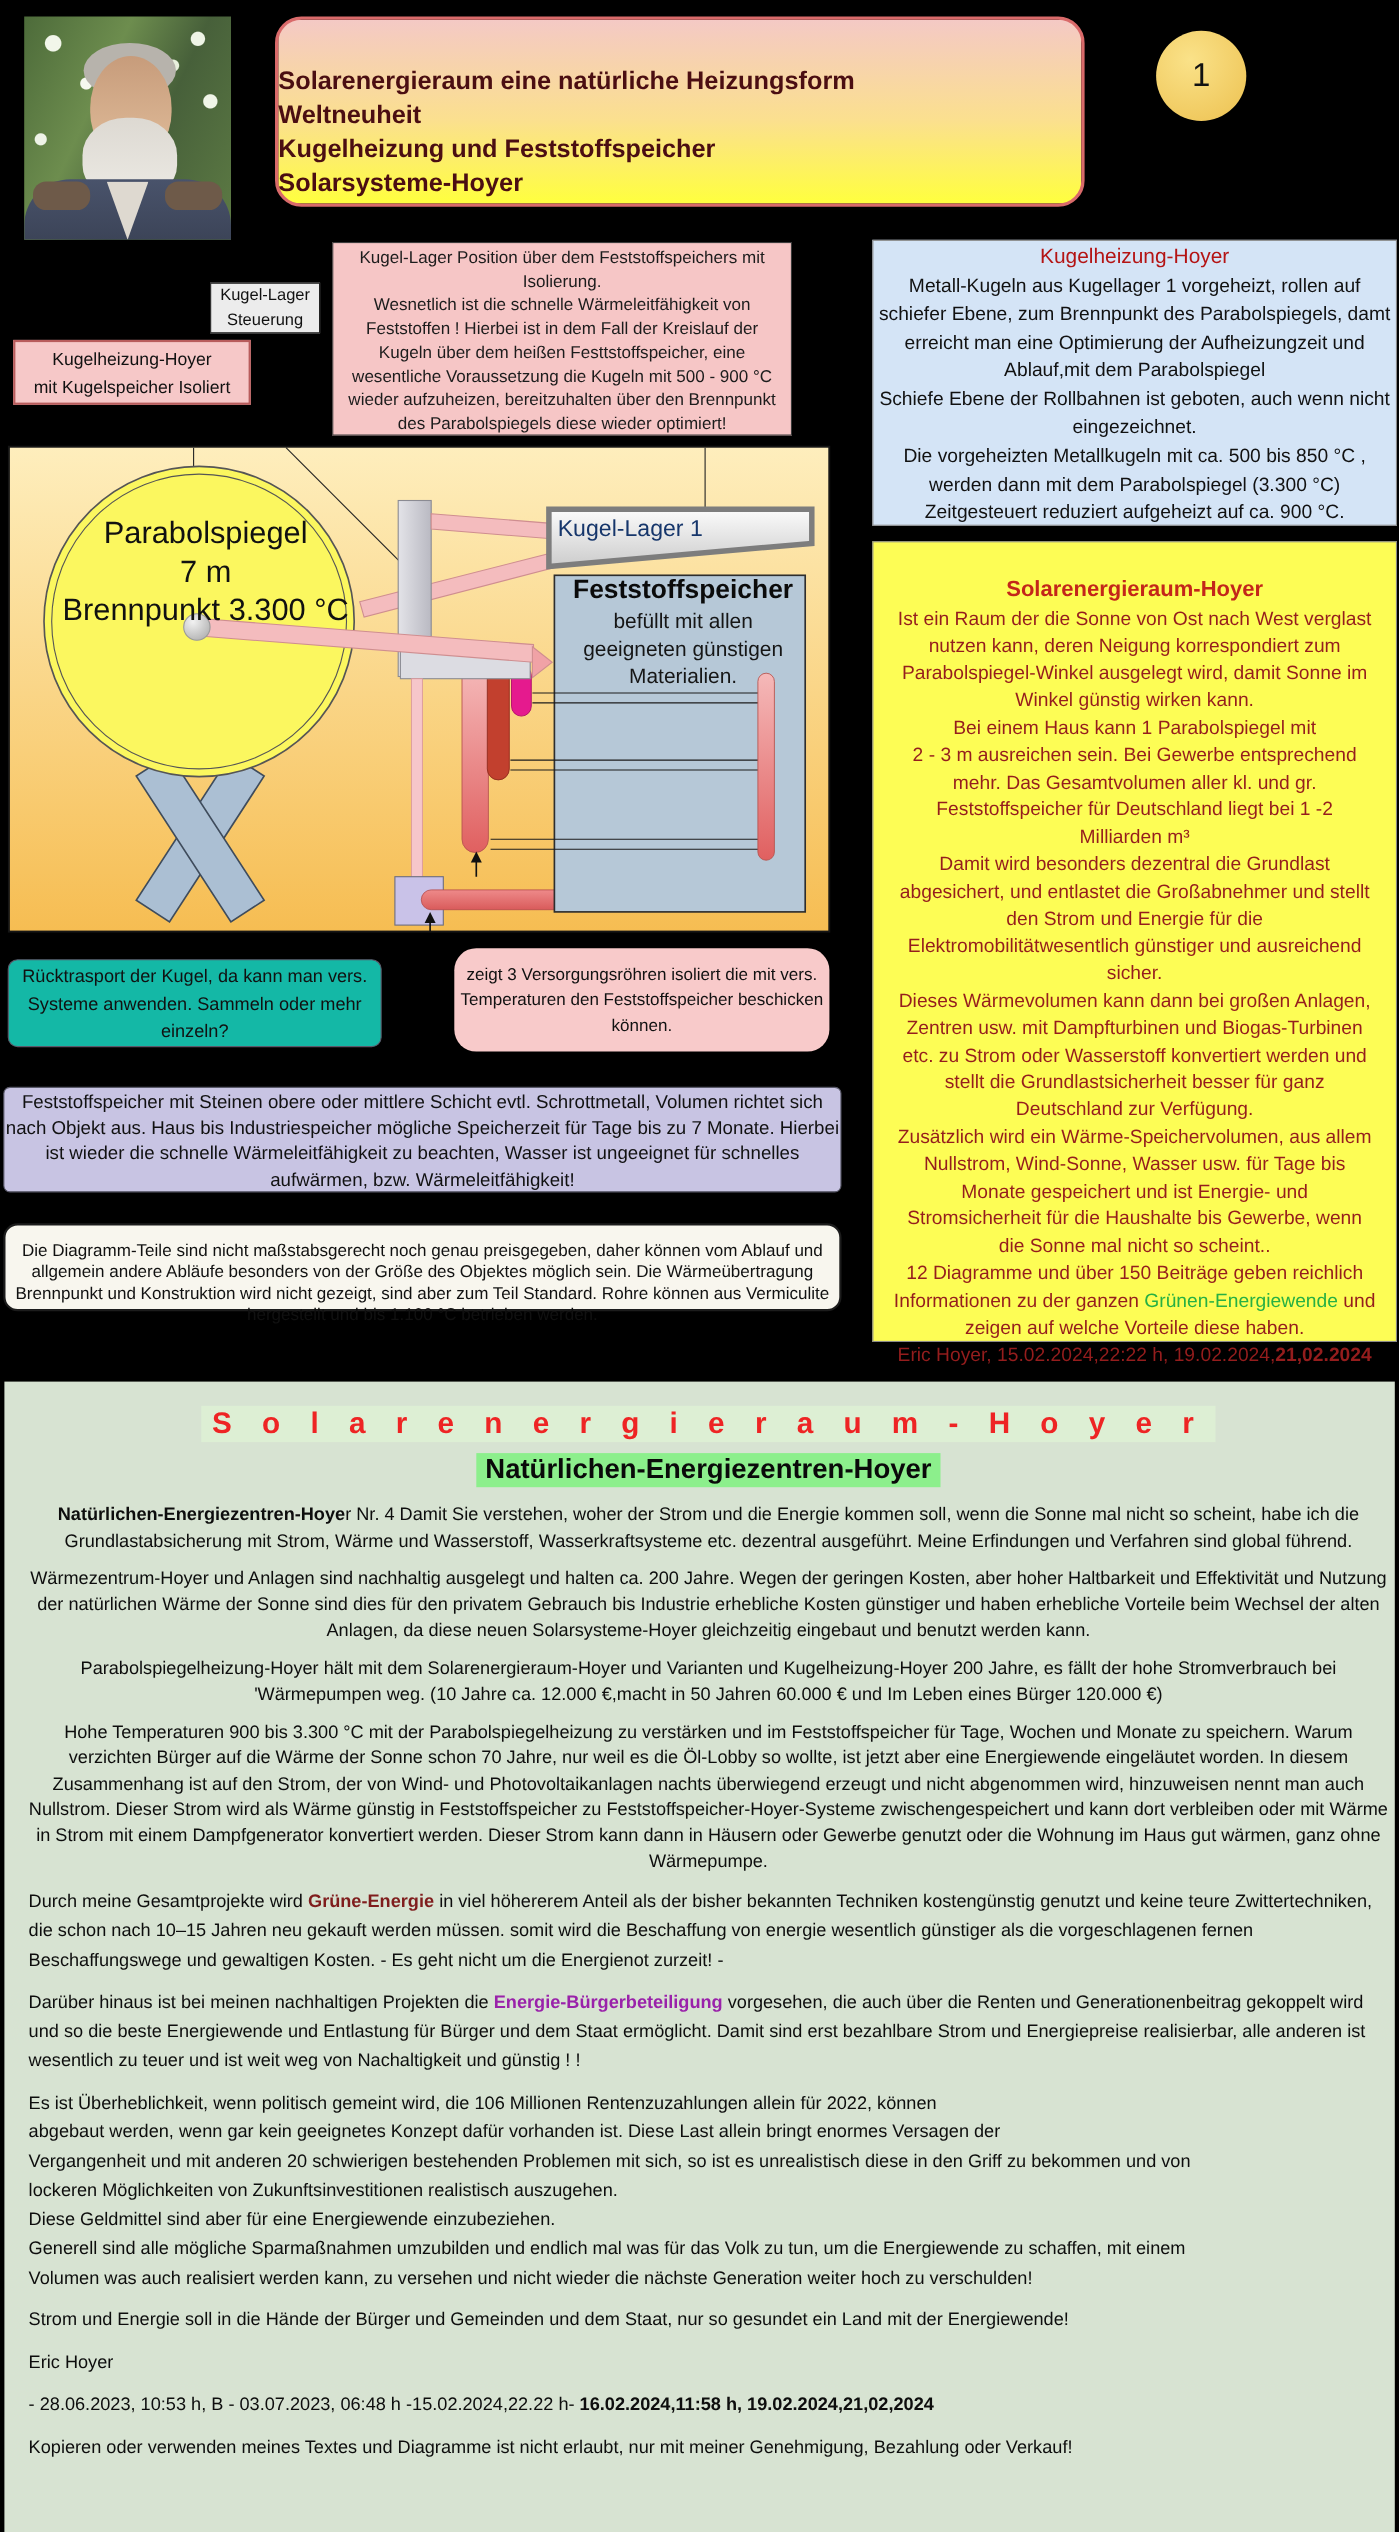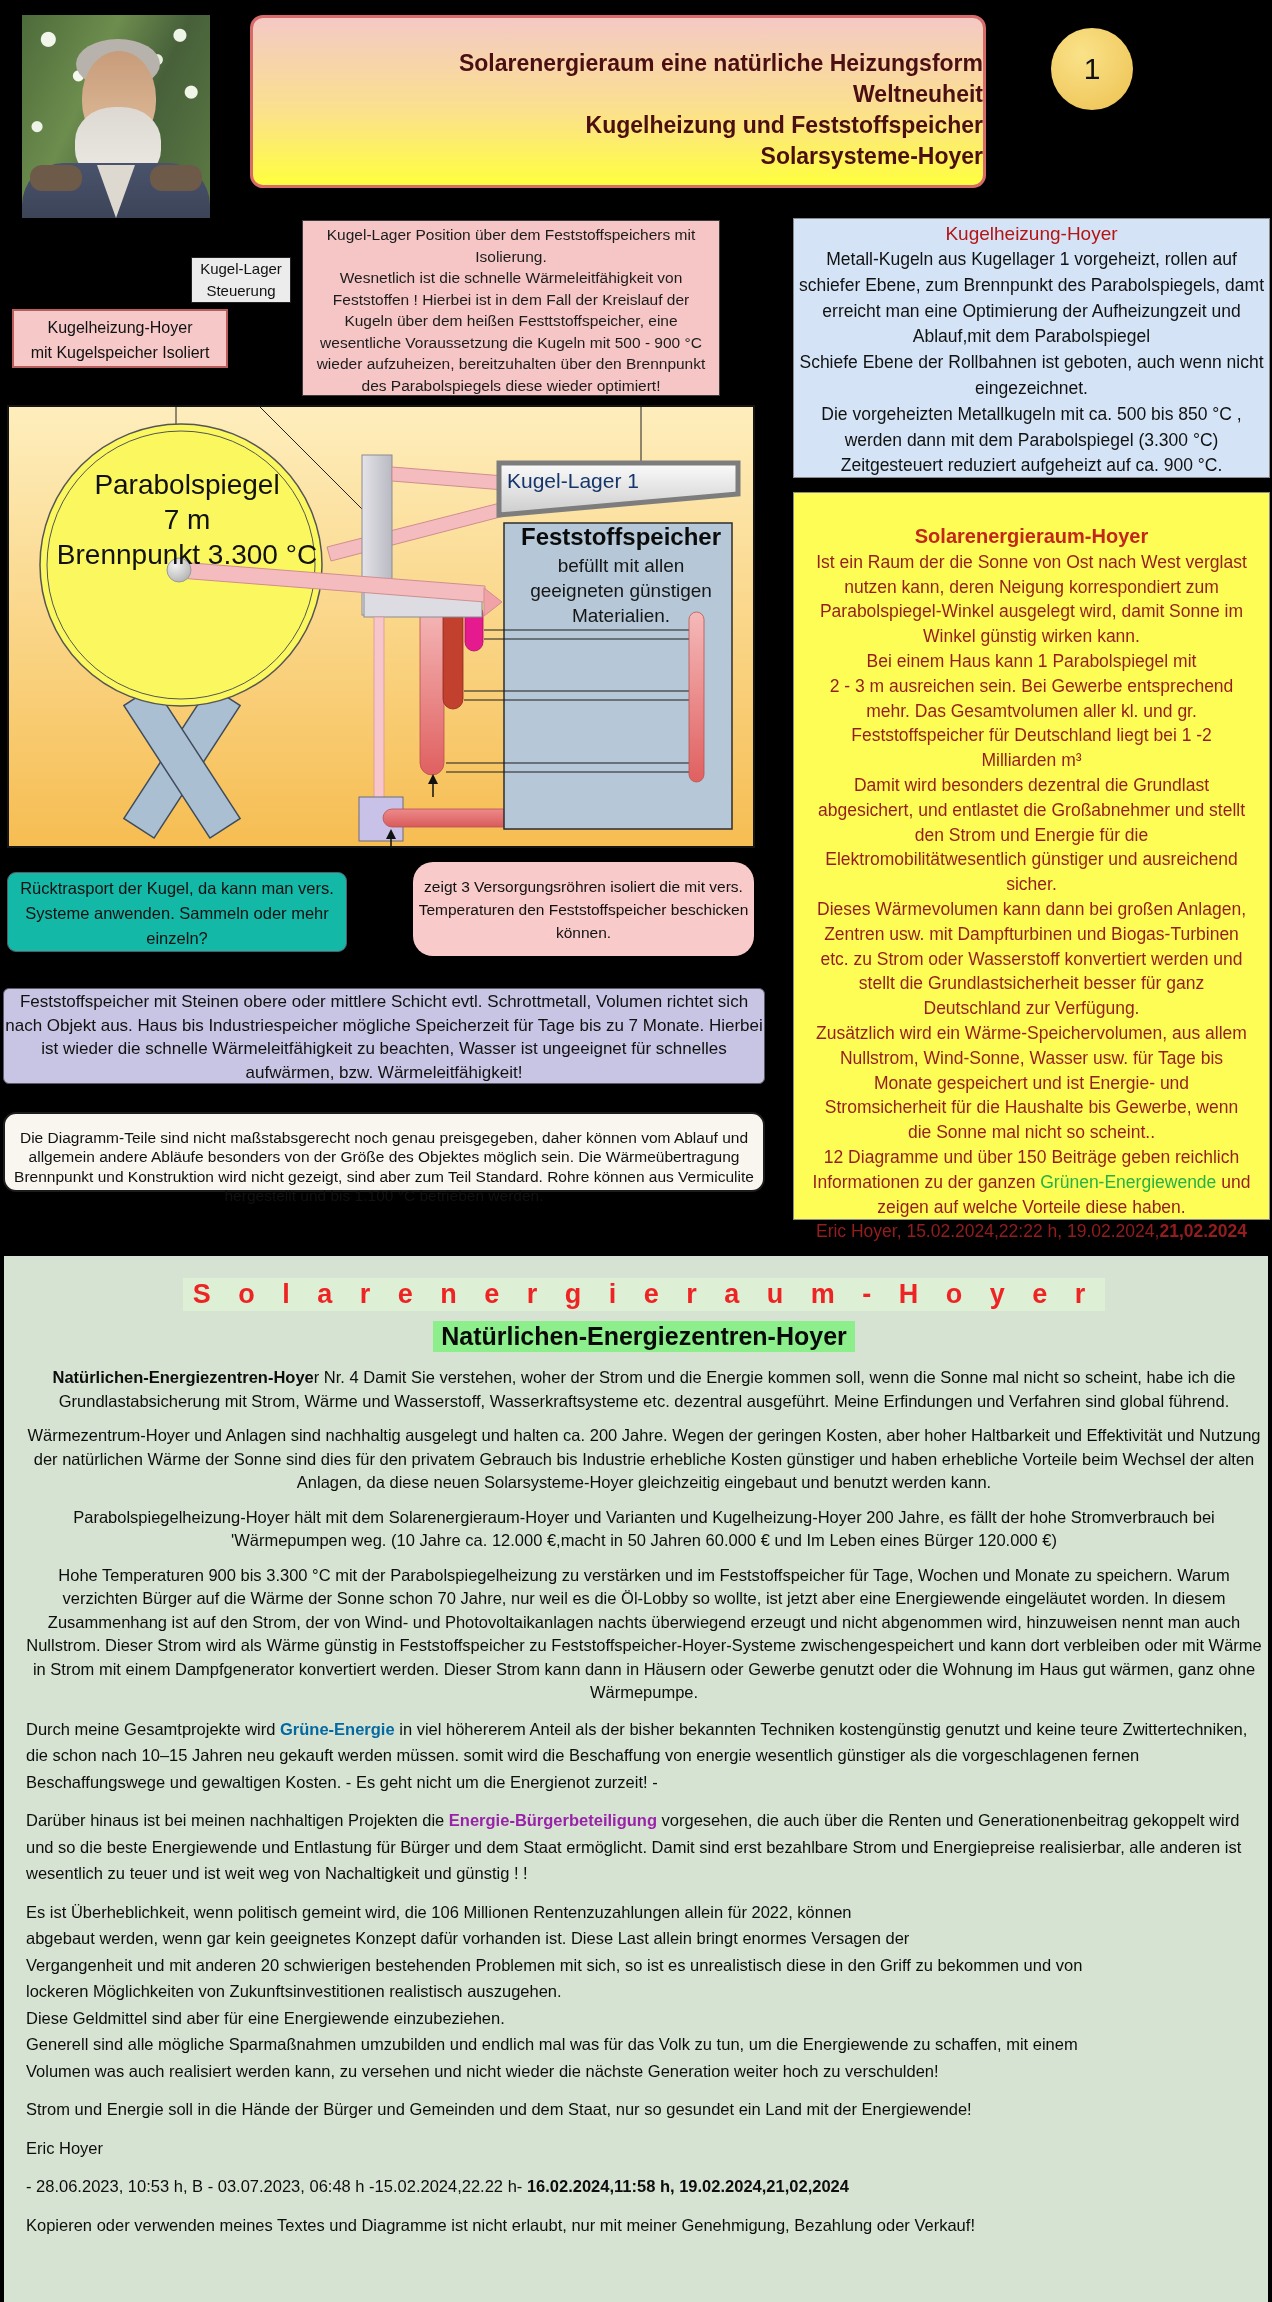--- a/index.html
+++ b/index.html
@@ -24,23 +24,23 @@
   .ph-beard{left:53px;top:92px;width:86px;height:74px;border-radius:46% 46% 42% 42%;
     background:linear-gradient(180deg,#ddd9d2,#eceae4);}
   .ph-jacket{left:0;top:148px;width:188px;height:55px;border-radius:42px 42px 0 0;
     background:linear-gradient(180deg,#49536b,#3c4458);}
   .ph-shoulder-l{left:8px;top:150px;width:52px;height:26px;background:#6e5a49;border-radius:12px;}
   .ph-shoulder-r{left:128px;top:150px;width:52px;height:26px;background:#6e5a49;border-radius:12px;}
   .ph-shirt{left:75px;top:150px;width:38px;height:53px;background:#ded9d0;
     clip-path:polygon(0 0,100% 0,50% 100%);}
 
   
-  .title-box{left:250px;top:15px;width:736px;height:173px;border:3px solid #d96a6a;border-radius:13px;
+  .title-box{left:250px;top:15px;width:736px;height:173px;border:3px solid #d96a6a;border-radius:24px;
     background:linear-gradient(180deg,#f4c9c5 0%,#fbe08e 55%,#ffff3e 100%);
-    color:#4b0e12;font-weight:bold;font-size:23px;line-height:31px;text-align:right;padding-top:30px;}
+    color:#4b0e12;font-weight:bold;font-size:23px;line-height:31px;text-align:left;padding-top:40px;}
   .badge{left:1051px;top:28px;width:82px;height:82px;border-radius:50%;
     background:radial-gradient(circle at 38% 32%,#fae289 0%,#f0c95e 75%,#e6ba48 100%);
     color:#111;font-size:30px;display:flex;align-items:center;justify-content:center;}
 
   
   .steuerung{left:191px;top:257px;width:100px;height:46px;background:#ececec;border:1px solid #222;
     color:#111;font-size:15px;line-height:22px;text-align:center;}
   .pink-head{left:12px;top:309px;width:216px;height:59px;background:#f6c8c8;border:2px solid #b85c5c;
     color:#111;font-size:16px;line-height:25px;text-align:center;padding-top:4px;}
   .pink-pos{left:302px;top:220px;width:418px;height:176px;background:#f6c6c6;border:1px solid #3a3a3a;
@@ -81,21 +81,21 @@
   .gs-title{text-align:center;margin:4px 0 10px 0;}
   .gs-title span{display:inline-block;background:#ddefd4;color:#ee2424;font-weight:bold;
     font-size:27px;letter-spacing:10px;padding:1px 10px;}
   .gs-subtitle{text-align:center;margin:0 0 14px 0;text-decoration:underline;}
   .gs-subtitle span{display:inline-block;background:#8cef8c;color:#0a0a0a;font-weight:bold;
     font-size:25px;padding:1px 8px;}
   .gs-p{margin:0 2px 11px 2px;line-height:23.5px;}
   .gs-center{text-align:center;}
   .gs-wide{line-height:26.5px;margin-bottom:12px;}
   .gs-bold{font-weight:bold;}
-  .gs-green{color:#0369a1;font-weight:bold;}
+  .gs-green{color:#7f1d1d;font-weight:bold;}
   .gs-purple{color:#9a22aa;font-weight:bold;}
 </style>
 </head>
 <body>
 
 <div id="canvas">
 
   <div class="abs photo">
     <div class="abs ph-hair"></div>
     <div class="abs ph-head"></div>

